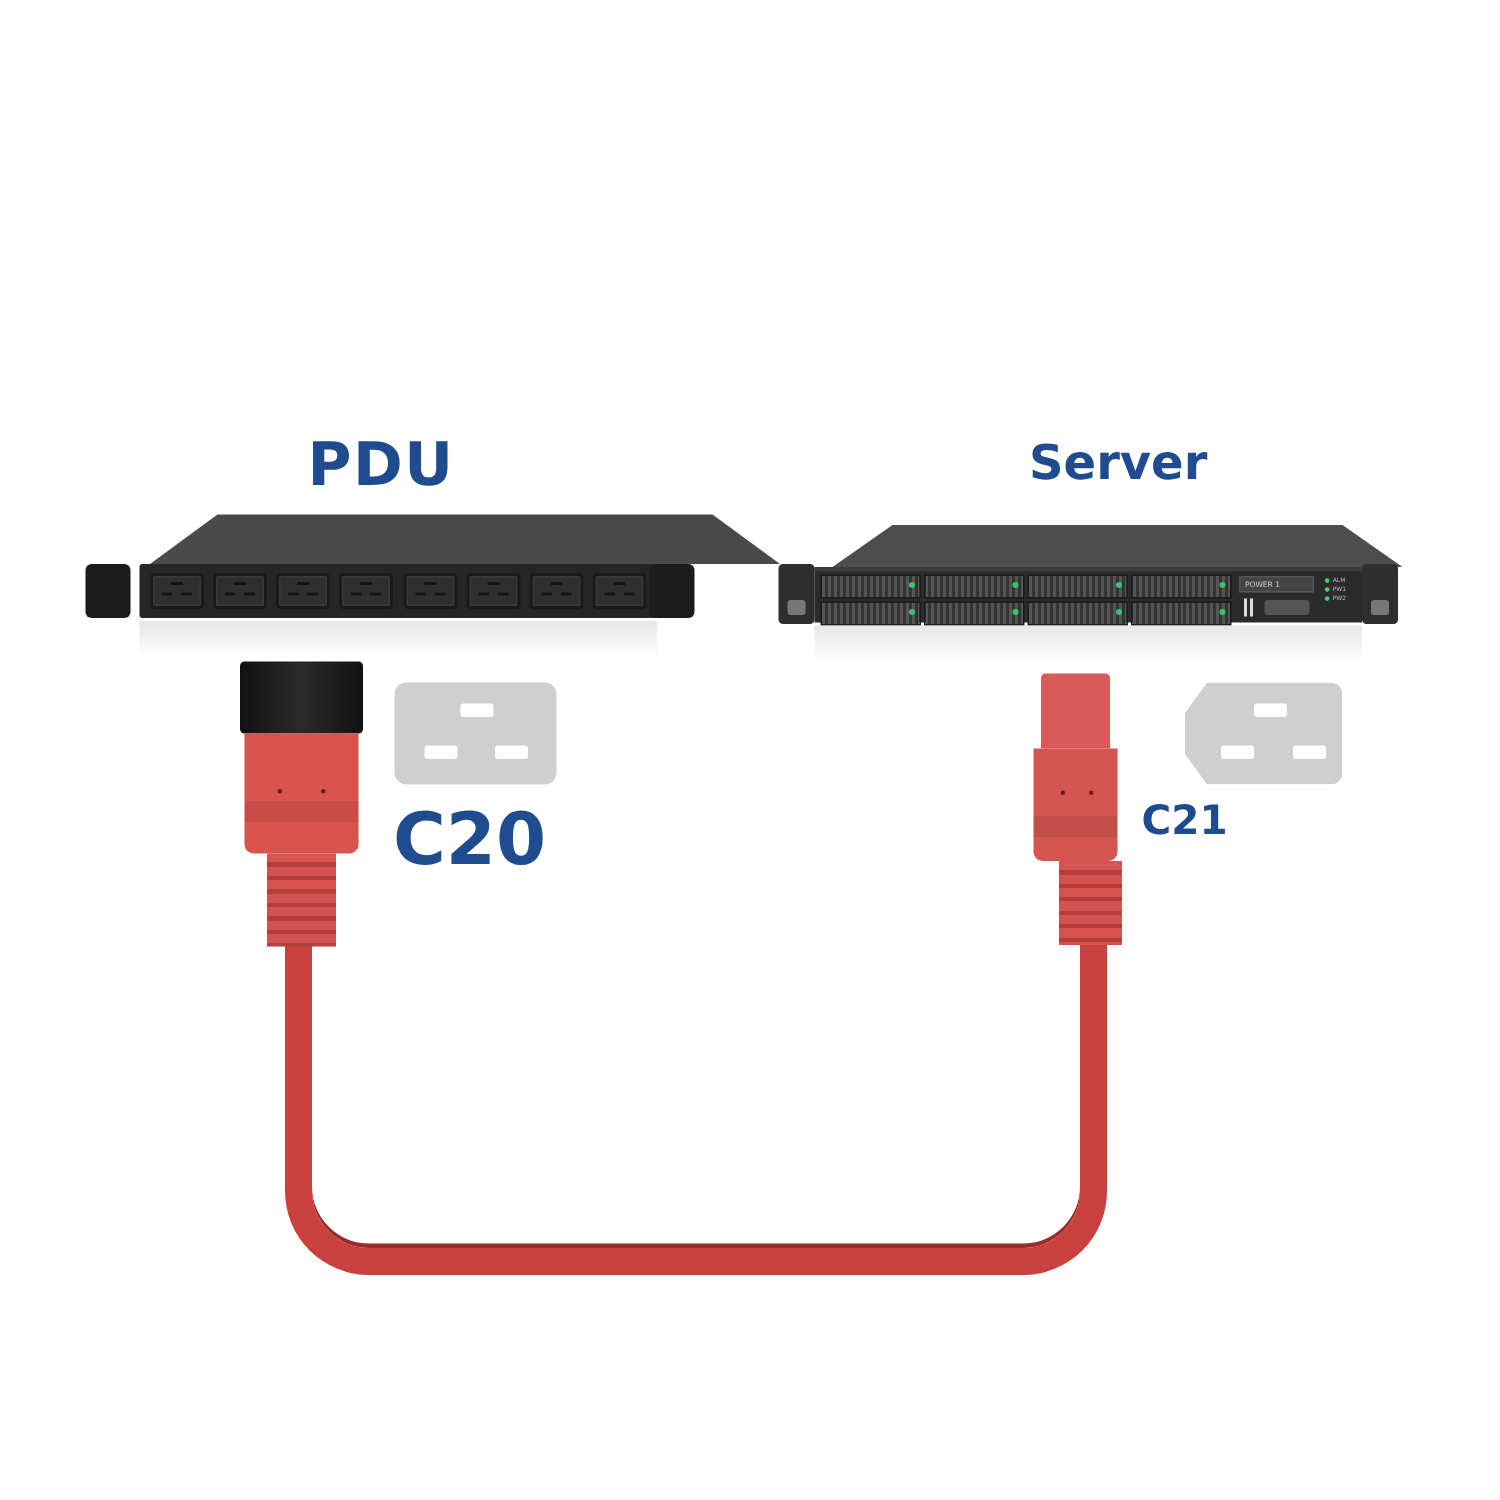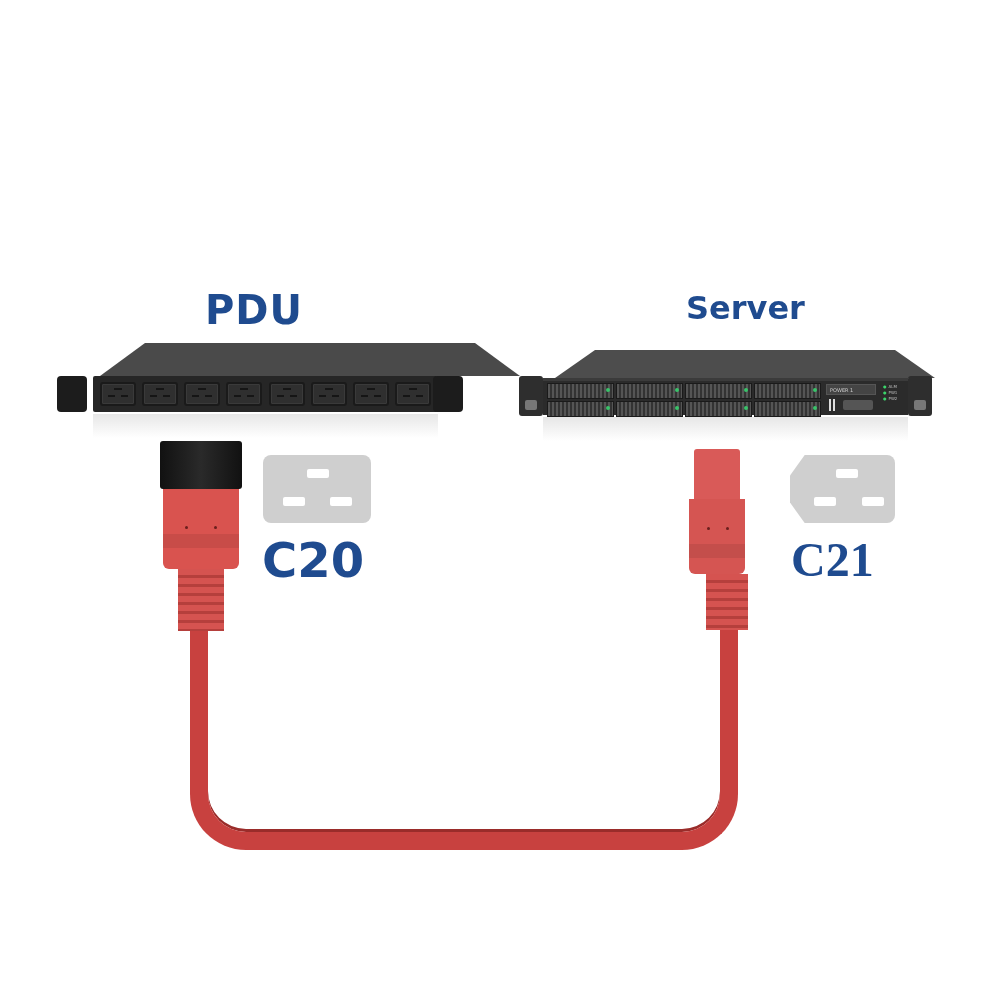--- a/index.html
+++ b/index.html
@@ -1,21 +1,21 @@
 <!DOCTYPE html>
 <html><head>
 <meta charset="utf-8">
 <style>
   html, body { margin:0; padding:0; background:#ffffff; }
   body { width:1000px; height:1000px; position:relative; overflow:hidden; font-family:"DejaVu Sans", sans-serif; }
   .label { position:absolute; color:#1f4b8f; font-weight:bold; font-family:"DejaVu Sans", sans-serif; }
   .title-pdu { left:205px; top:287px; font-size:40px; letter-spacing:1px; }
   .title-server { left:670px; top:289px; font-size:32px;margin-left:16px; }
   .c20 { left:262px; top:532px; font-size:48px; }
-  .c21 { left:791px; top:532px; font-size:48px;font-family:Liberation Serif, serif; }
+  .c21 { left:761px; top:532px; font-size:27px; }
 
   
   .pdu { position:absolute; left:55px; top:340px; width:410px; height:100px; }
   .pdu-top { position:absolute; left:45px; top:3px; width:330px; height:0; border-bottom:33px solid #4a4a4a; border-left:45px solid transparent; border-right:45px solid transparent; }
   .pdu-front { position:absolute; left:38px; top:36px; width:345px; height:36px; background:#262626; border-radius:2px; display:flex; align-items:center; justify-content:space-around; padding:0 4px; box-sizing:border-box; }
   .pdu-ear { position:absolute; top:36px; width:30px; height:36px; background:#1c1c1c; border-radius:4px; }
   .pdu-ear.l { left:2px; } .pdu-ear.r { left:378px; }
   .outlet { width:32px; height:20px; border:2px solid #1a1a1a; background:#2f2f2f; border-radius:3px; position:relative; box-shadow:inset 0 0 0 1px #3a3a3a; }
   .outlet::before { content:""; position:absolute; left:12px; top:4px; width:8px; height:2px; background:#151515; }
   .outlet::after { content:""; position:absolute; left:6px; top:11px; width:20px; height:2px; background:linear-gradient(90deg,#151515 0 7px,transparent 7px 13px,#151515 13px); }

